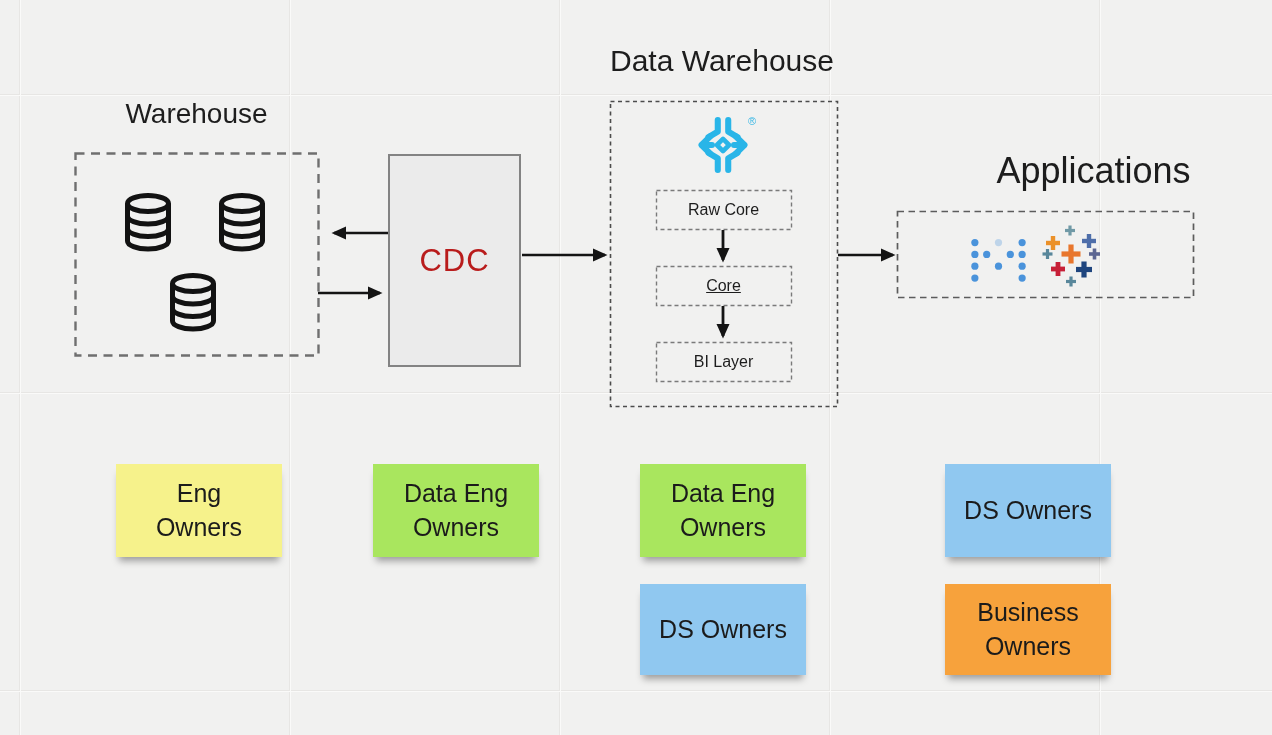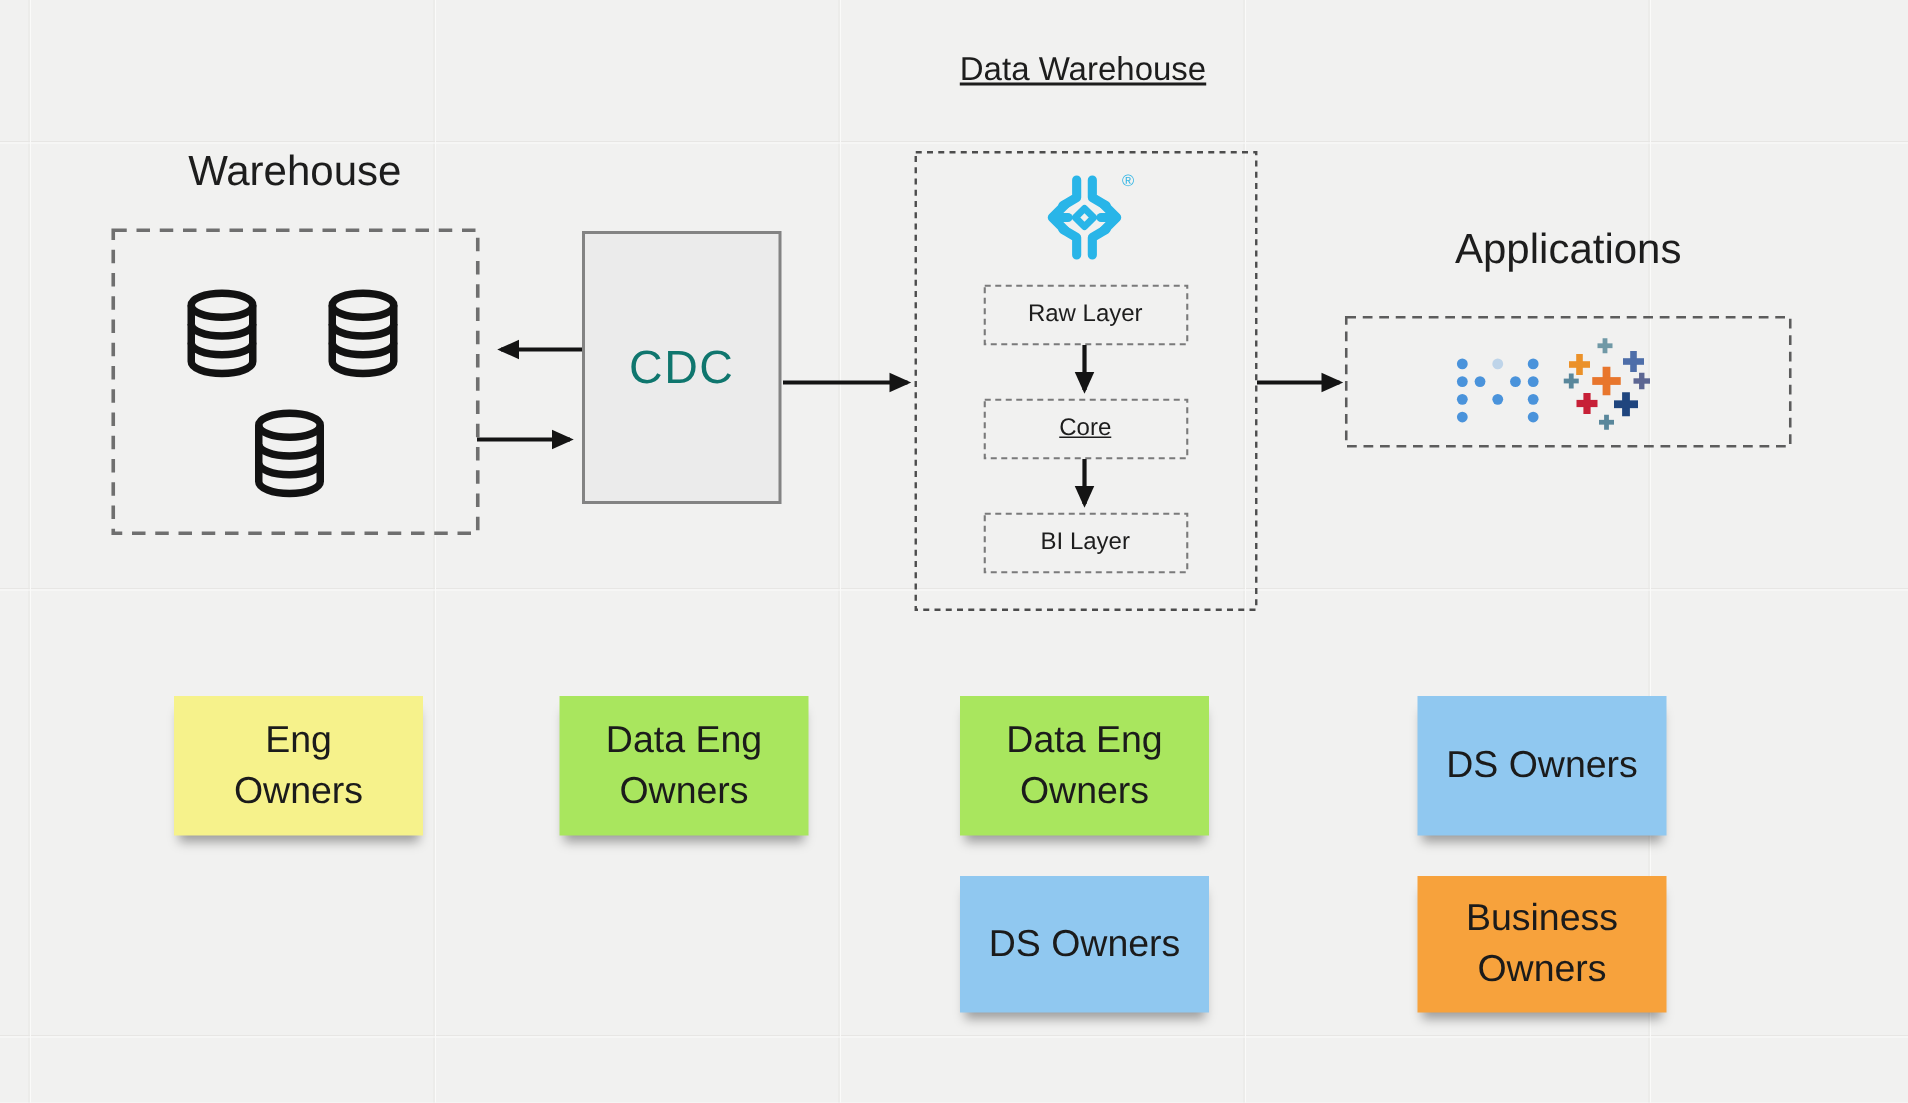--- a/index.html
+++ b/index.html
@@ -12,28 +12,28 @@
       linear-gradient(to bottom, #fafaf9 0 1px, transparent 1px),
       linear-gradient(to right, #e7e6e4 0 1px, transparent 1px),
       linear-gradient(to bottom, #e7e6e4 0 1px, transparent 1px);
     background-size:270px 100%,100% 298px,270px 100%,100% 298px;
     background-position:20px 0,0 95px,19px 0,0 94px;
     color:#1d1d1d;
   }
   .overlay{position:absolute;left:0;top:0;width:1272px;height:735px;z-index:1;}
   .abs{position:absolute;z-index:2;}
   .board-title{text-align:center;white-space:nowrap;}
-  .t-dw{left:560px;top:33px;width:324px;font-size:22px;text-decoration:underline;}
+  .t-dw{left:560px;top:44px;width:324px;font-size:30px;}
   .t-sv{left:75px;top:98px;width:243px;font-size:28px;}
-  .t-ap{left:897px;top:150px;width:297px;font-size:28px;}
+  .t-ap{left:945px;top:150px;width:297px;font-size:36px;}
   .cdc-box{
-    left:388px;top:154px;width:133px;height:182px;box-sizing:border-box;
+    left:388px;top:154px;width:133px;height:213px;box-sizing:border-box;
     background:#ebebeb;border:2.5px solid #838383;
     display:flex;align-items:center;justify-content:center;
-    font-size:31px;letter-spacing:1px;color:#0f766e;
+    font-size:31px;letter-spacing:1px;color:#b91c1c;
   }
   .layer-label{width:135px;height:39px;display:flex;align-items:center;justify-content:center;font-size:16px;left:656px;}
   .l-raw{top:190px;}
   .l-core{top:266px;text-decoration:underline;}
   .l-bi{top:342px;}
   .note{
     box-sizing:border-box;width:166px;height:93px;
     display:flex;align-items:center;justify-content:center;text-align:center;
     font-size:25px;line-height:1.33;color:#1b1b1b;white-space:pre-line;
     box-shadow:0 7px 7px -3px rgba(0,0,0,0.35);
@@ -115,21 +115,21 @@
       <path d="M59,93 L59,73 L75,63.5"></path>
       <path d="M28,35 L13,50 L28,65"></path>
       <path d="M14,50 L31,50"></path>
       <path d="M72,35 L87,50 L72,65"></path>
       <path d="M86,50 L69,50"></path>
       <path d="M50,39.5 L60.5,50 L50,60.5 L39.5,50 Z" stroke-width="8"></path>
     </g>
   </svg>
   <div class="abs reg-mark">®</div>
 
-  <div class="abs layer-label l-raw">Raw Layer</div>
+  <div class="abs layer-label l-raw">Raw Core</div>
   <div class="abs layer-label l-core">Core</div>
   <div class="abs layer-label l-bi">BI Layer</div>
 
   <svg class="abs" style="left:969px;top:237px" width="59" height="46" viewBox="0 0 47 37">
     <g fill="#4a93db">
       <circle cx="4.5" cy="4.5" r="2.9"></circle>
         <circle cx="4.5" cy="14" r="2.9"></circle>
       <circle cx="4.5" cy="23.5" r="2.9"></circle>
         <circle cx="4.5" cy="33" r="2.9"></circle>
       <circle cx="14" cy="14" r="2.9"></circle>

